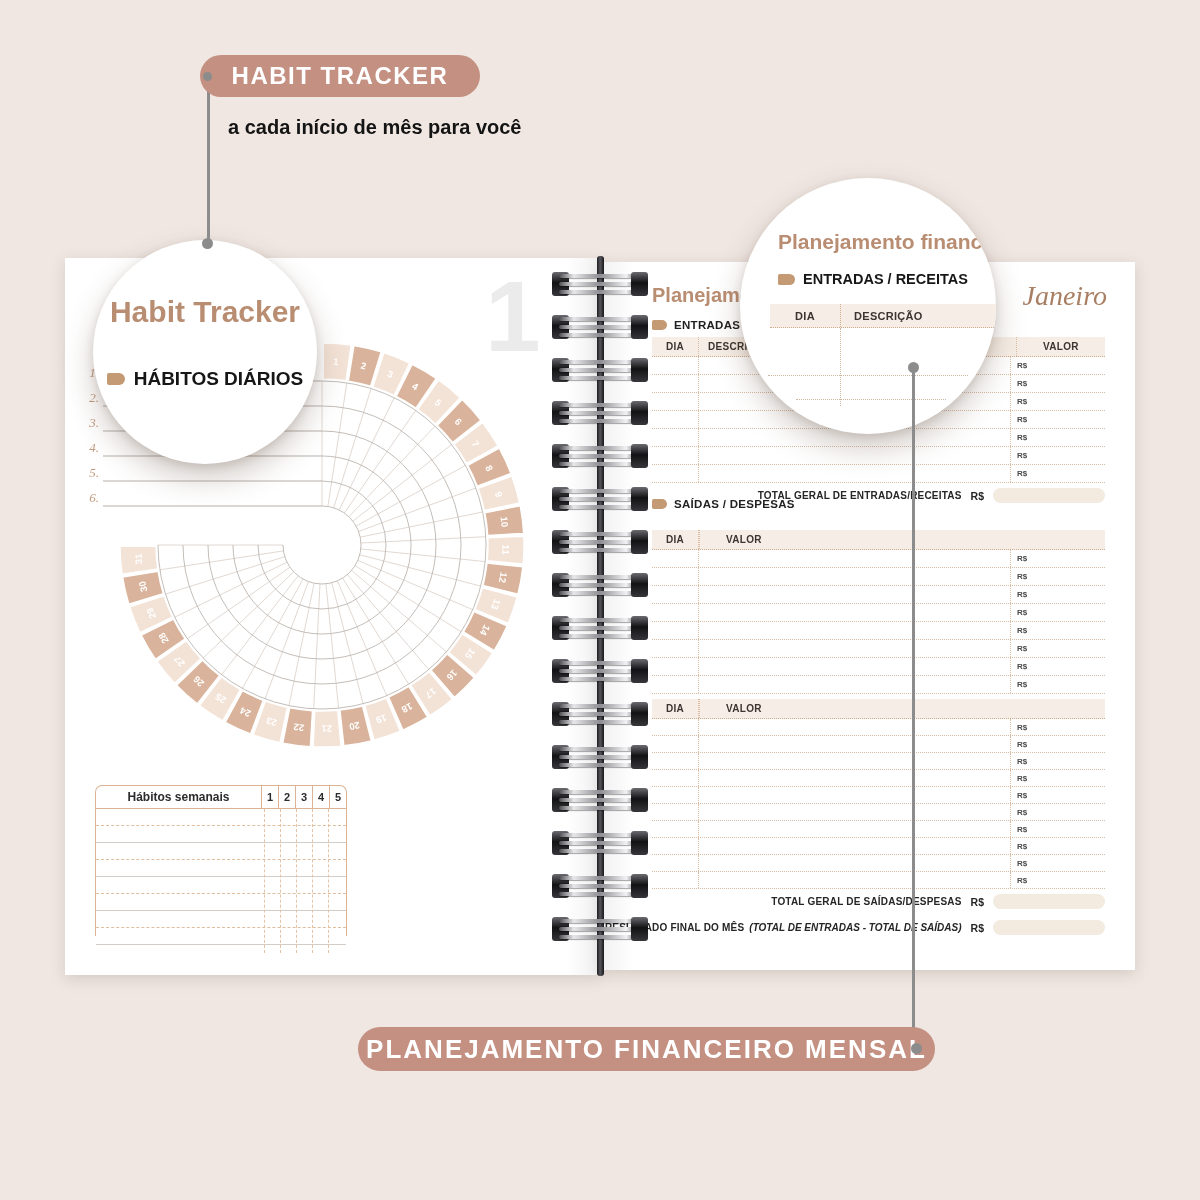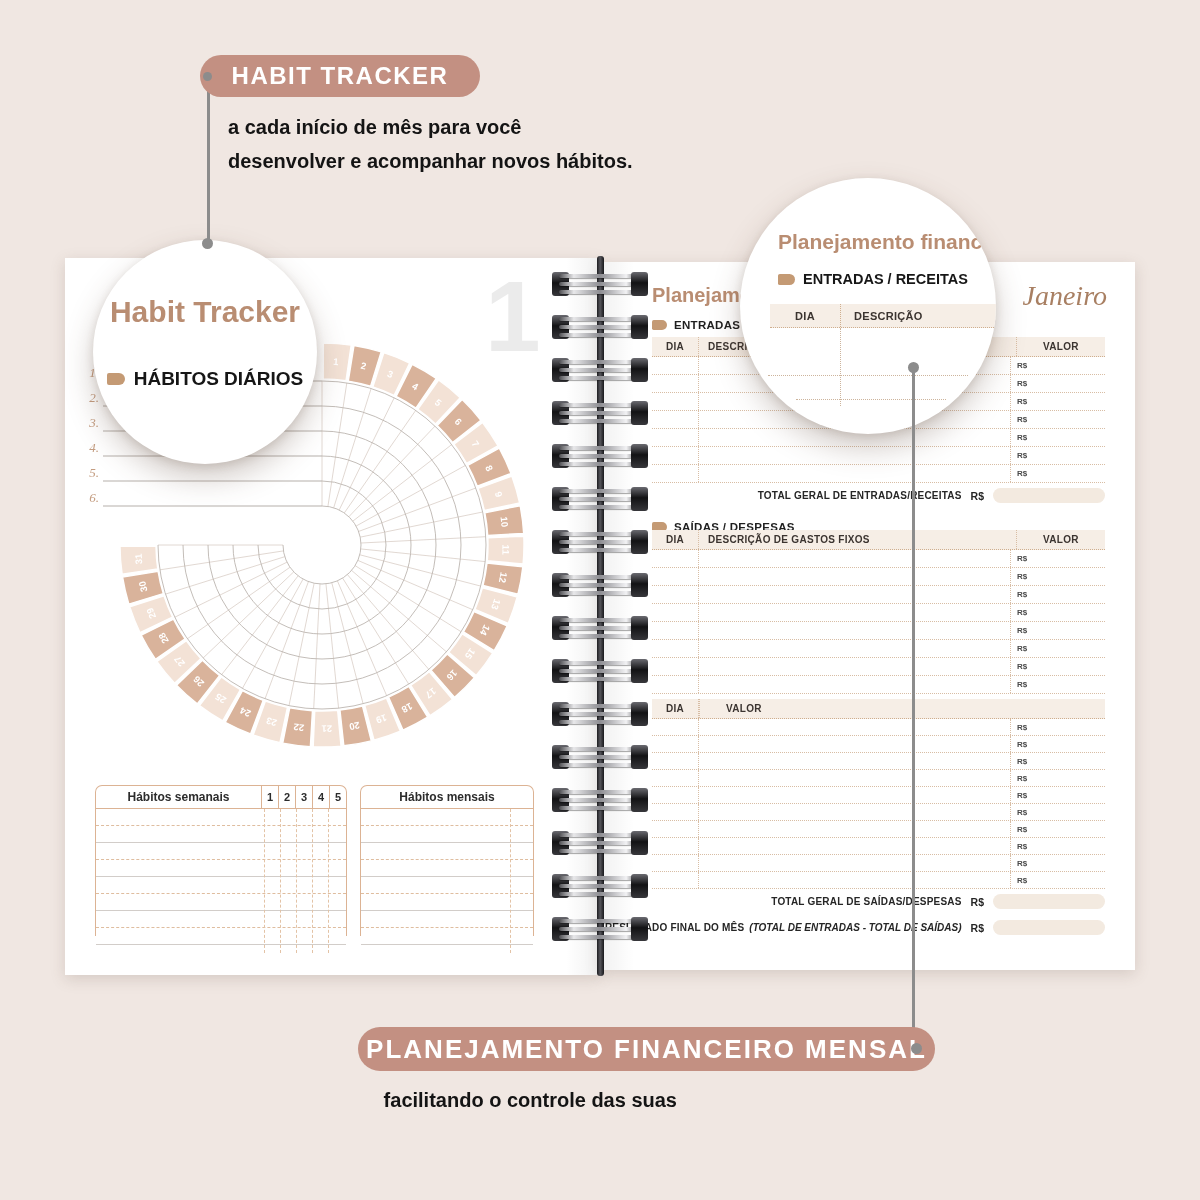--- a/index.html
+++ b/index.html
@@ -67,21 +67,21 @@
   .mt-row.dash{border-bottom:1px dashed #dfbd9f;}
   .mt-vline{position:absolute;top:0;bottom:-8px;width:0;border-left:1px dashed #e3c3a6;}
 
   
   #rp-title{position:absolute;left:52px;top:22px;font-size:20px;font-weight:bold;color:var(--tan,#b98d72);}
   #rp-month{position:absolute;right:28px;top:18px;font-family:"Liberation Serif",serif;
       font-style:italic;font-size:28px;color:var(--month,#a87f62);}
   .sec-label{position:absolute;left:52px;display:flex;align-items:center;gap:7px;
       font-size:11.5px;font-weight:bold;color:#1f1f1f;letter-spacing:.3px;}
   .tag{width:15px;height:10px;border-radius:2px 6px 6px 2px;background:var(--tag,#c49a74);flex:none;}
-  #sec-entradas{top:57px;} #sec-saidas{top:259px;}
+  #sec-entradas{top:57px;} #sec-saidas{top:236px;}
 
   .fin-table{position:absolute;left:52px;right:30px;}
   #table-entradas{top:75px;} #table-fixos{top:268px;} #table-variaveis{top:437px;}
   .ft-head{display:flex;height:19px;background:var(--beige,#f6eee6);
       border-bottom:1px dotted #cfae8e;align-items:stretch;
       font-size:10px;font-weight:bold;color:#3b3430;letter-spacing:.3px;}
   .ft-row{display:flex;border-bottom:1px dotted #d8bda4;align-items:stretch;}
   #table-entradas .ft-row{height:17px;} #table-fixos .ft-row{height:17px;}
   #table-variaveis .ft-row{height:16px;}
   .ft-dia{width:46px;border-right:1px dotted #d8bda4;display:flex;align-items:center;justify-content:center;}
@@ -128,21 +128,20 @@
 </head>
 <body>
 
 <div id="stage">
 
   <div class="pill" id="pill-top">
     <span>HABIT TRACKER</span>
   </div>
   <div class="anno-lines" id="anno-top-lines">
     <div>a cada início de mês para você</div>
-    <div>desenvolver e acompanhar novos hábitos.</div>
   </div>
   <div class="connector" id="conn-top"></div>
   <div class="dot" style="left:203px;top:72px;width:9px;height:9px;"></div>
   <div class="dot" style="left:202px;top:238px;width:11px;height:11px;"></div>
 
   <div class="page" id="page-left">
     <div id="watermark-1">1</div>
     <svg id="tracker-svg" width="535" height="717" viewBox="0 0 535 717">
         <line x1="257" y1="248" x2="257" y2="123" stroke="#d9cec6" stroke-width="0.8"></line>
         <line x1="262.9056833226785" y1="248.44973535120366" x2="281.8341555107506" y2="124.89119481018975" stroke="#d9cec6" stroke-width="0.8"></line>
@@ -279,36 +278,20 @@
           <div class="mt-row dash"></div>
           <div class="mt-row solid"></div>
           <div class="mt-vline" style="left: 168px;"></div>
           <div class="mt-vline" style="left: 184px;"></div>
           <div class="mt-vline" style="left: 200px;"></div>
           <div class="mt-vline" style="left: 216px;"></div>
           <div class="mt-vline" style="left: 232px;"></div>
         </div>
     </div>
 
-    <div class="mini-table" id="monthly-table">
-      <div class="mt-head">
-        <div class="mt-title">Hábitos mensais</div>
-      </div>
-      <div class="mt-body">
-          <div class="mt-row dash"></div>
-          <div class="mt-row solid"></div>
-          <div class="mt-row dash"></div>
-          <div class="mt-row solid"></div>
-          <div class="mt-row dash"></div>
-          <div class="mt-row solid"></div>
-          <div class="mt-row dash"></div>
-          <div class="mt-row solid"></div>
-          <div class="mt-vline" style="left: 149px;"></div>
-        </div>
-    </div>
   </div>
 
   <div class="page" id="page-right">
     <div id="rp-title">Planejamento financeiro</div>
     <div id="rp-month">Janeiro</div>
 
     <div class="sec-label" id="sec-entradas">
       <span class="tag"></span>
       <span>ENTRADAS / RECEITAS</span>
     </div>
@@ -360,21 +343,20 @@
       <span class="total-box"></span>
     </div>
 
     <div class="sec-label" id="sec-saidas">
       <span class="tag"></span>
       <span>SAÍDAS / DESPESAS</span>
     </div>
     <div class="fin-table" id="table-fixos">
         <div class="ft-head">
           <span class="ft-dia">DIA</span>
-          <span class="ft-desc">DESCRIÇÃO DE GASTOS FIXOS</span>
           <span class="ft-valor">VALOR</span>
         </div>
         <div class="ft-row">
           <span class="ft-dia"></span>
           <span class="ft-desc"></span>
           <span class="ft-valor">R$</span>
         </div>
         <div class="ft-row">
           <span class="ft-dia"></span>
           <span class="ft-desc"></span>
@@ -621,15 +603,14 @@
     <div class="dot" style="left:168px;top:184px;width:11px;height:11px;z-index:2;"></div>
   </div>
 
   <div class="connector" id="conn-bottom"></div>
   <div class="dot" style="left:911px;top:1043px;width:11px;height:11px;"></div>
 
   <div class="pill" id="pill-bottom">
     <span>PLANEJAMENTO FINANCEIRO MENSAL</span>
   </div>
   <div class="anno-lines" id="anno-bottom-lines">
-    <div>facilitando o controle das suas</div>
   </div>
 </div>
 
 </body></html>

